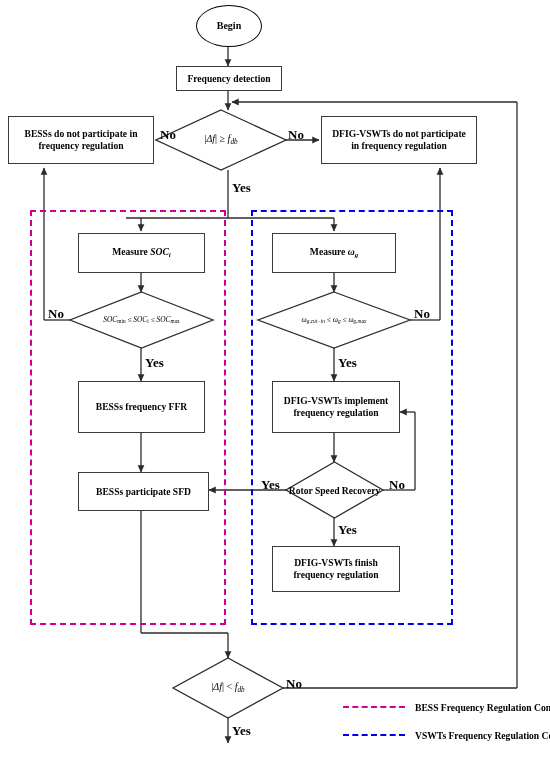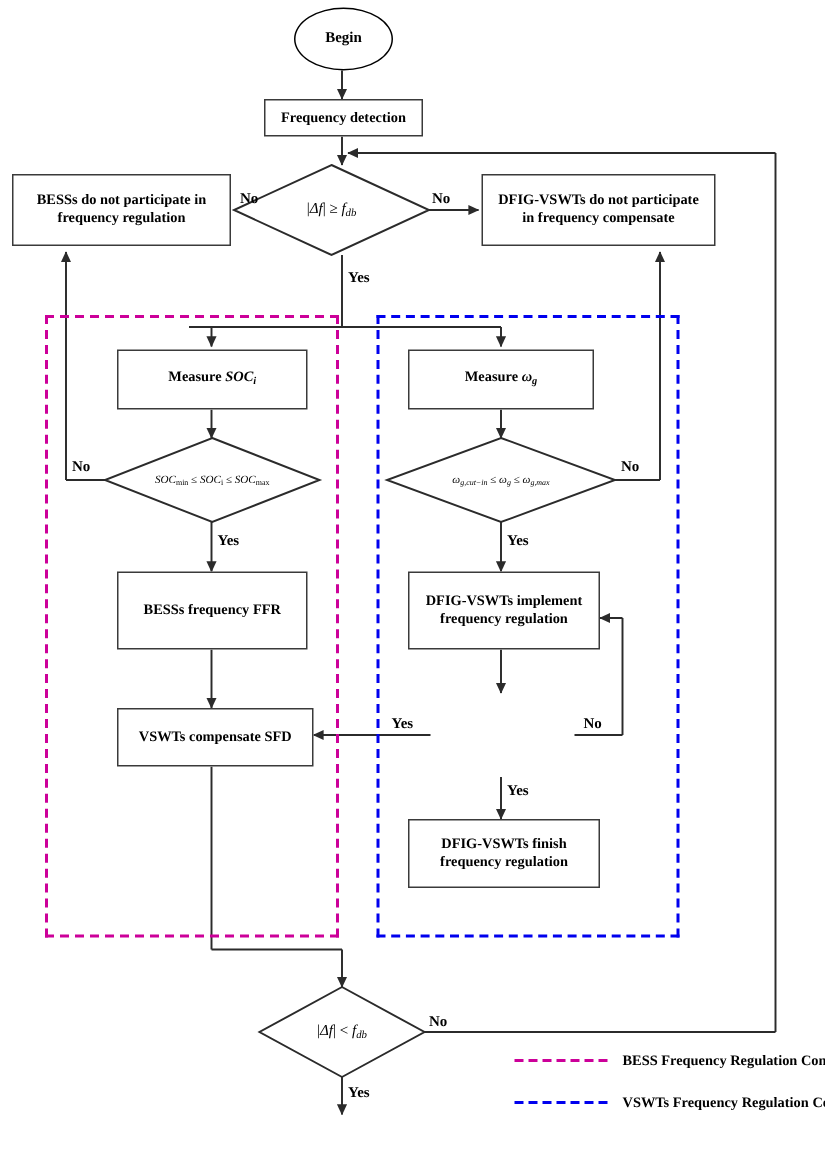--- a/index.html
+++ b/index.html
@@ -71,21 +71,21 @@
     font-size: 10px;
     color: #000;
     pointer-events: none;
   }
   .diamond-label.small { font-size: 7.4px; }
   .diamond-label.bold  { font-weight: bold; font-size: 9.6px; }
 
   
   .elabel {
     position: absolute;
-    font-size: 10px;
+    font-size: 13px;
     font-weight: bold;
     color: #000000;
     white-space: nowrap;
     z-index: 4;
   }
 
   
   .region {
     position: absolute;
     box-sizing: border-box;
@@ -215,21 +215,21 @@
   <div class="node proc" style="left:8px; top:116px; width:146px; height:48px;">
     <span>
       <span>BESSs do not participate in</span><br>
       <span>frequency regulation</span>
     </span>
   </div>
 
   <div class="node proc" style="left:321px; top:116px; width:156px; height:48px;">
     <span>
       <span>DFIG-VSWTs do not participate</span><br>
-      <span>in frequency compensate</span>
+      <span>in frequency regulation</span>
     </span>
   </div>
 
   <div class="node proc" style="left:78px; top:233px; width:127px; height:40px;">
     <span>
       <span>Measure </span><span class="mi">SOC</span><span class="sub mi">i</span>
     </span>
   </div>
 
   <div class="node proc" style="left:272px; top:233px; width:124px; height:40px;">
@@ -261,23 +261,29 @@
   </div>
 
   <div class="node proc" style="left:272px; top:381px; width:128px; height:52px;">
     <span>
       <span>DFIG-VSWTs implement</span><br>
       <span>frequency regulation</span>
     </span>
   </div>
 
   <div class="node proc" style="left:78px; top:472px; width:131px; height:39px;">
-    <span>VSWTs compensate SFD</span>
-  </div>
-
+    <span>BESSs participate SFD</span>
+  </div>
+
+  <div class="diamond-wrap" style="left:286px; top:462px; width:97px; height:56px;">
+    <svg width="97" height="56" viewBox="0 0 97 56">
+      <polygon points="48.5,0 97,28 48.5,56 0,28" fill="#ffffff" stroke="#2b2b2b" stroke-width="1.3"></polygon>
+    </svg>
+    <div class="diamond-label bold">Rotor Speed Recovery</div>
+  </div>
 
   <div class="node proc" style="left:272px; top:546px; width:128px; height:46px;">
     <span>
       <span>DFIG-VSWTs finish</span><br>
       <span>frequency regulation</span>
     </span>
   </div>
 
   <div class="diamond-wrap" style="left:173px; top:658px; width:110px; height:60px;">
     <svg width="110" height="60" viewBox="0 0 110 60">

